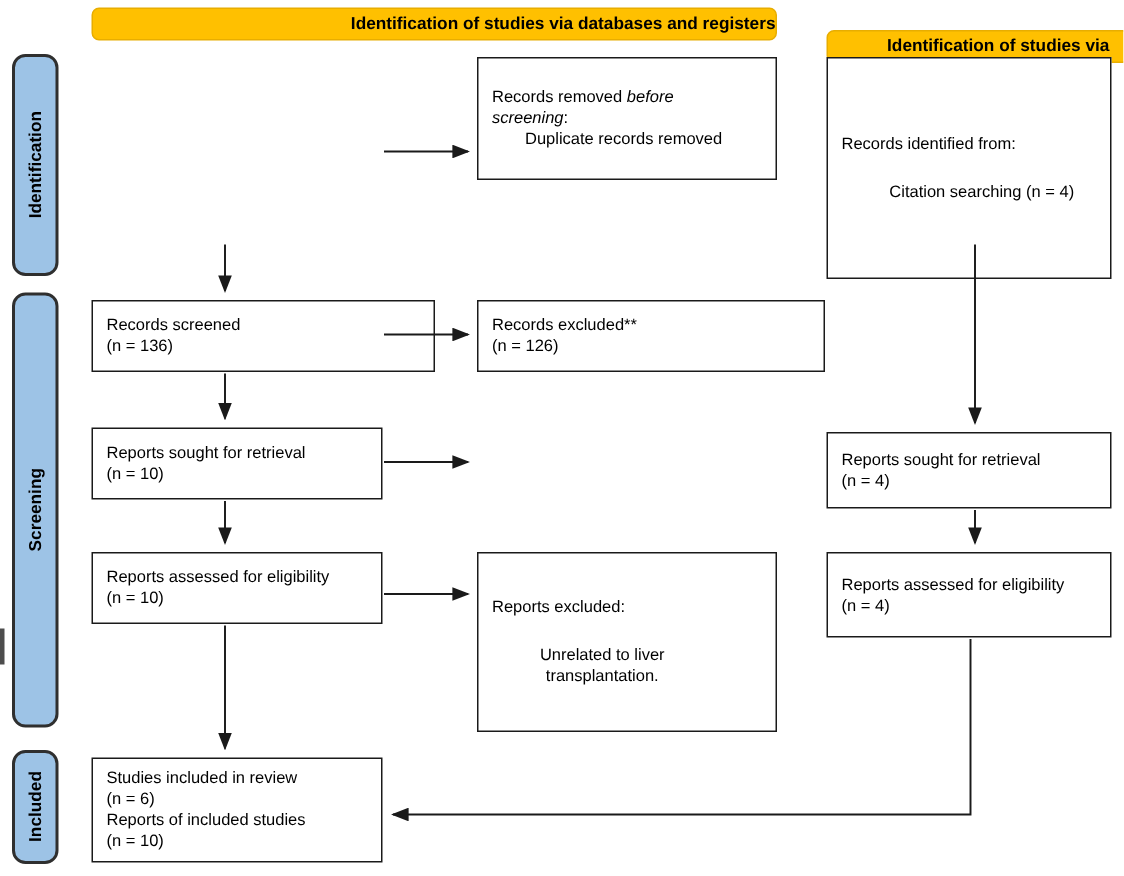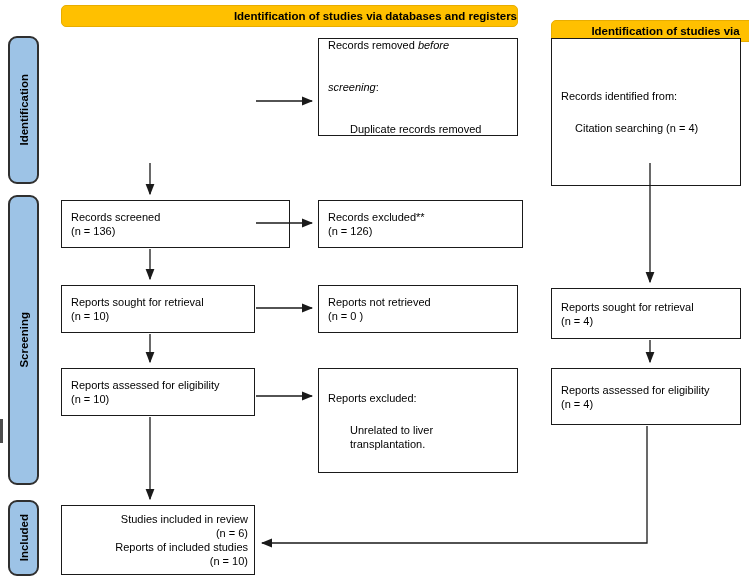--- a/index.html
+++ b/index.html
@@ -48,21 +48,21 @@
     border: 1.5px solid #1a1a1a;
     font-size: 11px;
     line-height: 14px;
     color: #000;
     display: flex;
     flex-direction: column;
     justify-content: center;
     padding: 5px 6px 5px 9px;
   }
   .indent { padding-left: 22px; }
-  .gap-top { margin-top: 18px; }
+  .gap-top { margin-top: 18px; text-align: center; }
   .wrap-narrow { max-width: 125px; }
   em { font-style: italic; }
   #arrow-layer {
     position: absolute;
     left: 0; top: 0;
     width: 749px; height: 584px;
     pointer-events: none;
   }
   #edge-artifact {
     position: absolute;
@@ -87,76 +87,72 @@
     <span>Identification</span>
   </div>
   <div class="stage" style="left:8px; top:195px; width:31px; height:290px;">
     <span>Screening</span>
   </div>
   <div class="stage" style="left:8px; top:500px; width:31px; height:76px;">
     <span>Included</span>
   </div>
 
 
-  <div class="box" style="left:318px; top:38px; width:200px; height:98px;gap:28px;">
+  <div class="box" style="left:318px; top:38px; width:200px; height:82px;">
     <div>
       <span>Records removed </span><em>before</em>
     </div>
     <div>
       <em>screening</em><span>:</span>
     </div>
     <div class="indent">Duplicate records removed</div>
   </div>
 
   <div class="box" style="left:551px; top:38px; width:190px; height:148px;">
     <div>Records identified from:</div>
     <div class="indent gap-top" style="padding-left:14px;">Citation searching (n = 4)</div>
   </div>
 
   <div class="box" style="left:61px; top:200px; width:229px; height:48px;">
     <div>Records screened</div>
     <div>(n = 136)</div>
   </div>
 
-  <div class="box" style="left:318px; top:200px; width:205px; height:48px;">
+  <div class="box" style="left:318px; top:200px; width:232px; height:48px;">
     <div>Records excluded**</div>
     <div>(n = 126)</div>
   </div>
 
   <div class="box" style="left:61px; top:285px; width:194px; height:48px;">
     <div>Reports sought for retrieval</div>
     <div>(n = 10)</div>
   </div>
 
-  <div class="box" style="left:318px; top:285px; width:200px; height:48px;">
-    <div>Reports not retrieved</div>
-    <div>(n = 0 )</div>
-  </div>
 
   <div class="box" style="left:61px; top:368px; width:194px; height:48px;">
     <div>Reports assessed for eligibility</div>
     <div>(n = 10)</div>
   </div>
 
-  <div class="box" style="left:318px; top:368px; width:200px; height:105px;">
+  <div class="box" style="left:318px; top:368px; width:200px; height:120px;">
     <div>Reports excluded:</div>
     <div class="indent gap-top wrap-narrow">Unrelated to liver transplantation.</div>
   </div>
 
   <div class="box" style="left:551px; top:288px; width:190px; height:51px;">
     <div>Reports sought for retrieval</div>
     <div>(n = 4)</div>
   </div>
 
   <div class="box" style="left:551px; top:368px; width:190px; height:57px;">
     <div>Reports assessed for eligibility</div>
     <div>(n = 4)</div>
   </div>
 
-  <div class="box" style="left:61px; top:505px; width:194px; height:70px;align-items:flex-end;">
+  <div class="box" style="left:61px; top:505px; width:194px; height:70px;">
     <div>Studies included in review</div>
     <div>(n = 6)</div>
     <div>Reports of included studies</div>
     <div>(n = 10)</div>
   </div>
 
   <div id="edge-artifact"></div>
 
   <svg id="arrow-layer" viewBox="0 0 749 584">
     <defs>

